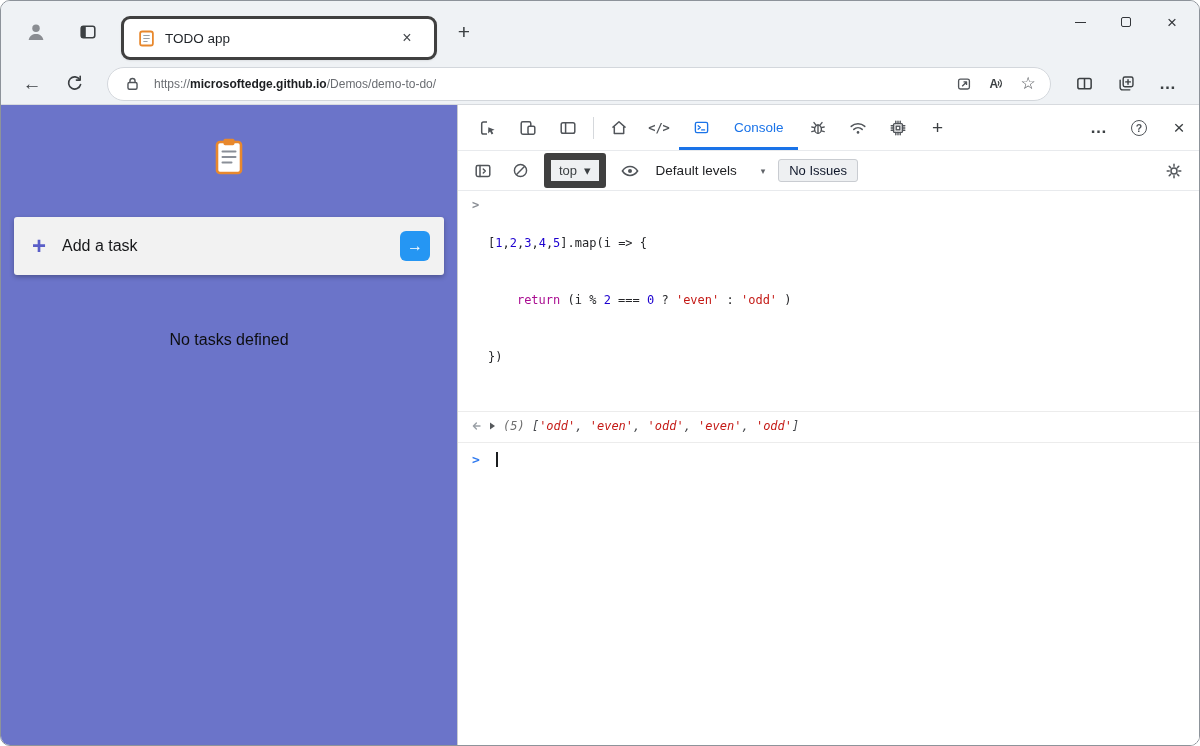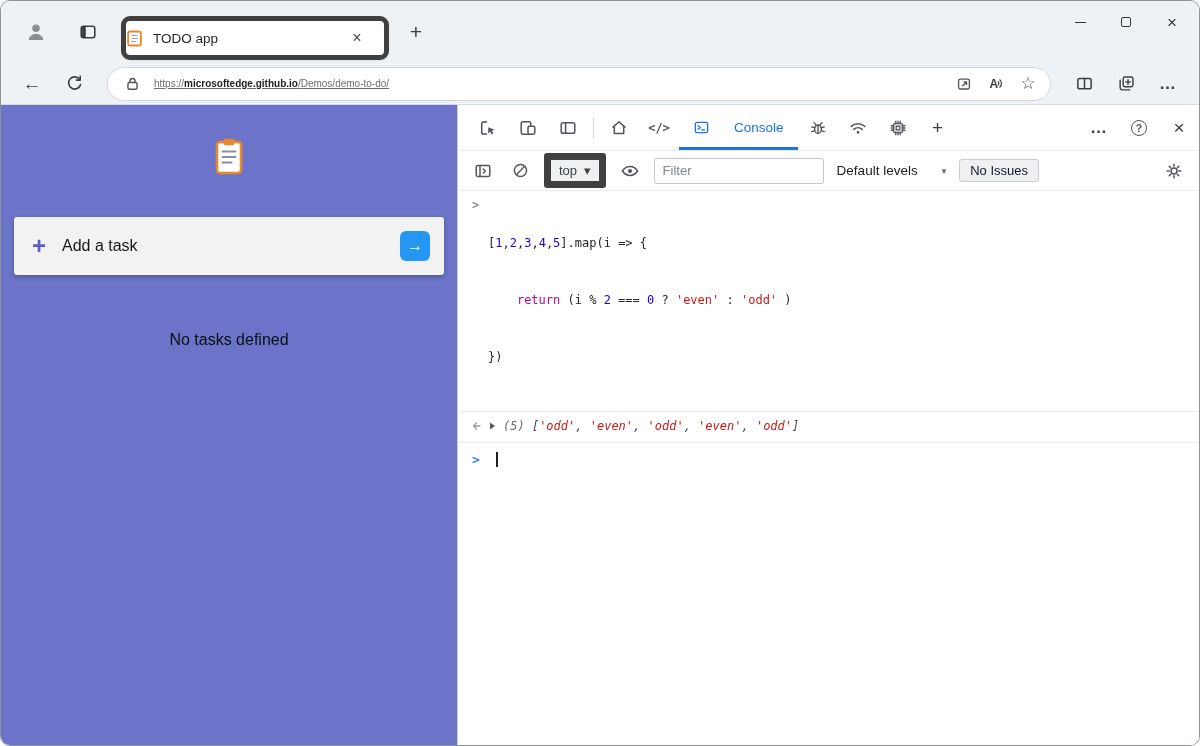--- a/index.html
+++ b/index.html
@@ -13,44 +13,44 @@
     background:var(--chrome-bg,#eff2f5);
   }
 
   
   .tabstrip { height:62px; display:flex; align-items:center; padding-left:18px; background:var(--chrome-bg,#eff2f5); flex:0 0 auto; }
   .icon-btn { display:flex; align-items:center; justify-content:center; cursor:pointer; border-radius:6px; }
   .tabstrip .icon-btn { width:34px; height:34px; }
   .avatar-wrap { margin-right:18px; }
   .workspaces-wrap { margin-right:16px; }
   .tab {
-    width:268px; height:44px; align-self:flex-end; margin-bottom:3px;
-    background:#fff; border:5px solid #404040; border-radius:9px;
-    display:flex; align-items:center; padding:0 10px 0 0;
+    width:316px; height:44px; align-self:flex-end; margin-bottom:3px;
+    background:#fff; border:3px solid #404040; border-radius:9px;
+    display:flex; align-items:center; padding:0 10px 0 14px;
     box-shadow:0 1px 2px rgba(0,0,0,.08);
   }
   .tab-title { flex:1; font-size:13.5px; color:#1f2328; margin-left:10px; white-space:nowrap; overflow:hidden; }
   .tab-close { width:24px; height:24px; font-size:16px; color:#45484d; border-radius:5px; }
   .newtab { width:34px; height:34px; font-size:21px; color:#3c4043; margin-left:10px; font-weight:400; }
   .strip-spacer { flex:1; }
   .wincontrols { display:flex; align-self:flex-start; height:42px; margin-right:4px; }
   .wc { width:46px; height:100%; display:flex; align-items:center; justify-content:center; cursor:pointer; }
   .wc-min-glyph { width:11px; border-top:1.4px solid #33363a; display:block; }
   .wc-max-glyph { width:10px; height:10px; border:1.4px solid #33363a; border-radius:2px; display:block; }
   .wc-close-glyph { font-size:17px; color:#33363a; line-height:1; }
 
   
   .toolbar { height:42px; display:flex; align-items:center; padding:0 10px; background:var(--chrome-bg,#eff2f5); border-bottom:1px solid #d7dade; flex:0 0 auto; }
   .nav-btn { width:42px; height:34px; font-size:19px; color:#3c4043; }
   .addressbar {
     flex:1; height:34px; margin:0 12px; background:#fff;
     border:1px solid #d3d7dc; border-radius:17px;
     display:flex; align-items:center; padding:0 6px 0 10px;
   }
-  .url { flex:1; font-size:10px; color:#6a6d72; margin-left:8px; white-space:nowrap; overflow:hidden;text-decoration:underline; }
+  .url { flex:1; font-size:12px; color:#6a6d72; margin-left:8px; white-space:nowrap; overflow:hidden; }
   .url .host { color:#1c1e21; font-weight:700; }
   .pill-btn { width:32px; height:28px; border-radius:5px; }
   .star-glyph { font-size:17px; color:#4a4d52; }
   .more-glyph { font-size:17px; color:#3c4043; letter-spacing:1px; font-weight:700; }
 
   
   .content { flex:1; display:flex; min-height:0; }
 
   
   .app { width:456px; background:var(--app-purple,#6b74c9); padding-top:28px; flex:0 0 auto; }
@@ -341,21 +341,20 @@
         <div class="dropdown-pill">
           <span>top</span>
           <span class="caret">▾</span>
         </div>
         <div class="icon-btn">
           <svg width="20" height="20" viewBox="0 0 20 20" fill="none" stroke="#51555a" stroke-width="1.5">
             <path d="M2.4 10s2.9-4.4 7.6-4.4S17.6 10 17.6 10s-2.9 4.4-7.6 4.4S2.4 10 2.4 10z"></path>
             <circle cx="10" cy="10" r="2" fill="#51555a" stroke="none"></circle>
           </svg>
         </div>
-        <input class="filter-input" type="text" placeholder="Filter" style="">
         <div class="levels-dd">
           <span class="lbl">Default levels</span>
           <span class="caret">▾</span>
         </div>
         <div class="issues-chip">
           <span>No Issues</span>
         </div>
         <div class="dt-toolbar-spacer"></div>
         <div class="icon-btn">
           <svg width="20" height="20" viewBox="0 0 20 20" fill="none" stroke="#51555a" stroke-width="1.5" stroke-linecap="round">

